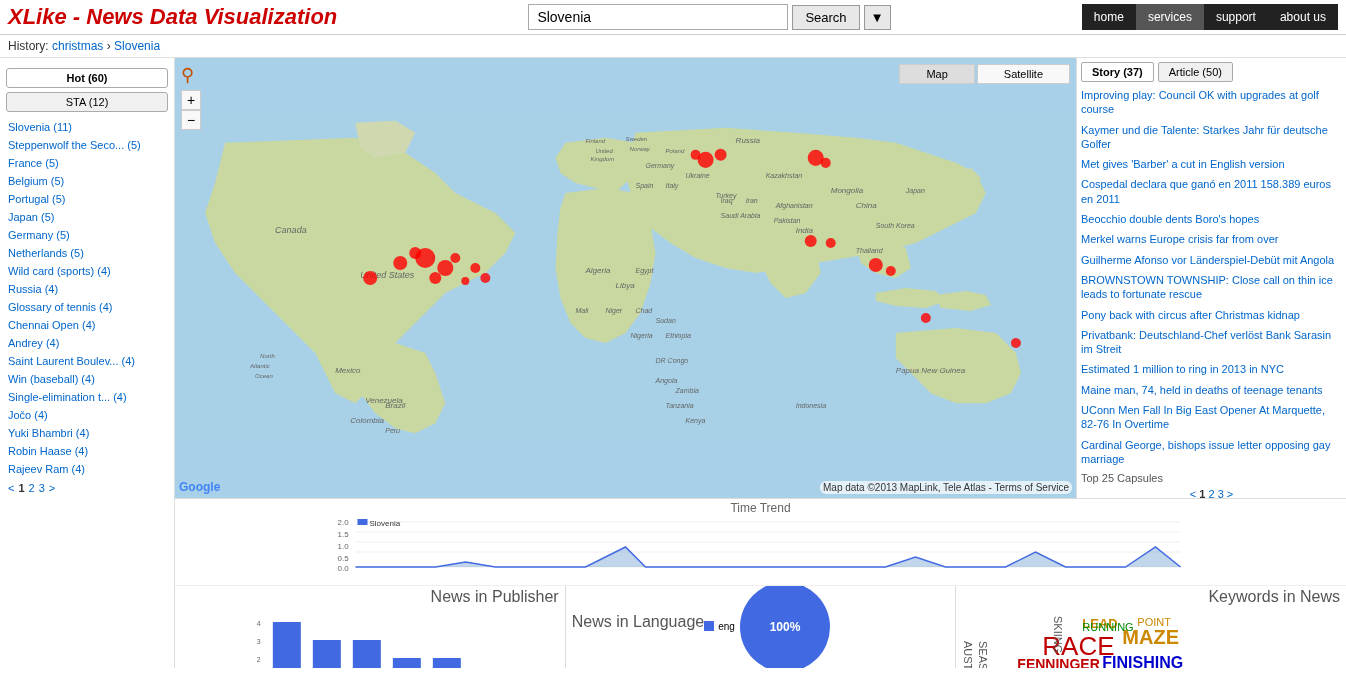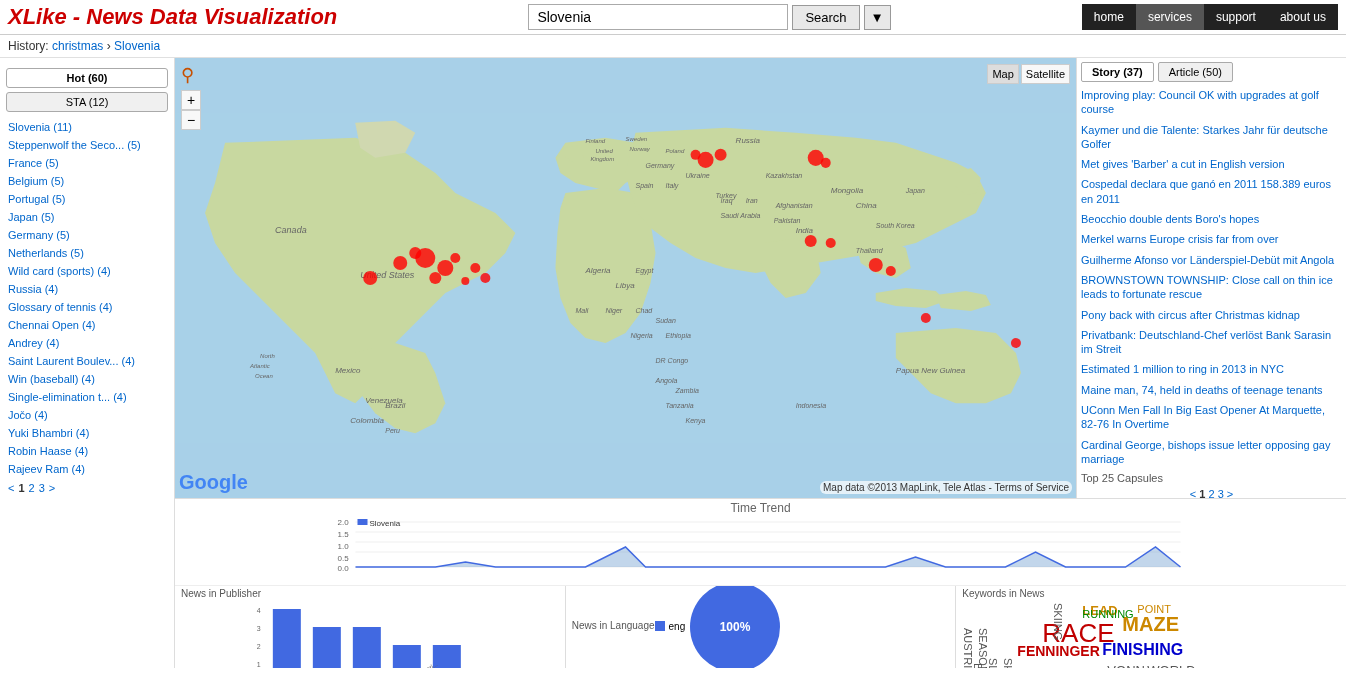--- a/index.html
+++ b/index.html
@@ -37,27 +37,27 @@
 
     
     #content-area { flex: 1; display: flex; flex-direction: column; overflow: hidden; }
 
     
     #top-row { display: flex; flex: 1; min-height: 0; }
 
     
     #map-container { flex: 1; position: relative; background: #a8d0e8; overflow: hidden; }
     #map-controls-top { position: absolute; top: 6px; right: 6px; z-index: 10; display: flex; gap: 2px; }
-    .map-btn { background: #f8f8f8; border: 1px solid #ccc; padding: 3px 4px; cursor: pointer; font-size: 11px; }
+    .map-btn { background: #f8f8f8; border: 1px solid #ccc; padding: 3px 26px; cursor: pointer; font-size: 11px; }
     .map-btn.active { background: #ddd; }
     #map-zoom { position: absolute; top: 30px; left: 6px; z-index: 10; display: flex; flex-direction: column; }
     .zoom-btn { background: #f8f8f8; border: 1px solid #ccc; width: 20px; height: 20px; cursor: pointer; font-size: 14px; line-height: 18px; text-align: center; }
     #map-person { position: absolute; top: 6px; left: 6px; z-index: 10; color: #c75000; font-size: 18px; }
     #map-attribution { position: absolute; bottom: 4px; right: 4px; font-size: 10px; color: #333; background: rgba(255,255,255,0.7); padding: 1px 3px; border-radius: 6px; }
-    #google-logo { position: absolute; bottom: 4px; left: 4px; font-size: 20px; font-weight: bold; color: #4285F4; text-align: right; }
+    #google-logo { position: absolute; bottom: 4px; left: 4px; font-size: 12px; font-weight: bold; color: #4285F4; text-align: right; }
 
     
     #world-map-svg { width: 100%; height: 100%; }
 
     
     #stories-panel { width: 270px; min-width: 270px; border-left: 1px solid #ddd; overflow-y: auto; padding: 4px; }
     #stories-tabs { display: flex; gap: 4px; margin-bottom: 6px; }
     .story-tab { border: 1px solid #aaa; padding: 3px 10px; cursor: pointer; background: #f0f0f0; font-size: 11px; border-radius: 2px; }
     .story-tab.active { background: #fff; font-weight: bold; }
     .story-link { display: block; color: #0066cc; text-decoration: none; font-size: 11px; margin-bottom: 6px; line-height: 1.3; }
@@ -67,21 +67,21 @@
 
     
     #time-trend { flex: 1; padding: 4px 8px; overflow: hidden; }
     #time-trend-title { text-align: center; font-size: 12px; color: #666; margin-bottom: 2px; }
 
     
     #charts-row { height: 170px; display: flex; }
     #publisher-chart { flex: 1; border-right: 1px solid #ddd; padding: 4px; }
     #language-chart { flex: 1; border-right: 1px solid #ddd; padding: 4px; }
     #keywords-chart { flex: 1; padding: 4px; }
-    .chart-title { text-align: left; font-size: 10px; color: #555; margin-bottom: 4px; }
+    .chart-title { text-align: right; font-size: 16px; color: #555; margin-bottom: 10px; }
   </style>
 </head>
 <body>
 
 <div id="header">
   <div id="app-title">
     <span>XLike - </span><span>News Data Visualization</span>
   </div>
   <div id="search-area">
     <input id="search-input" type="text" value="Slovenia" style="">

